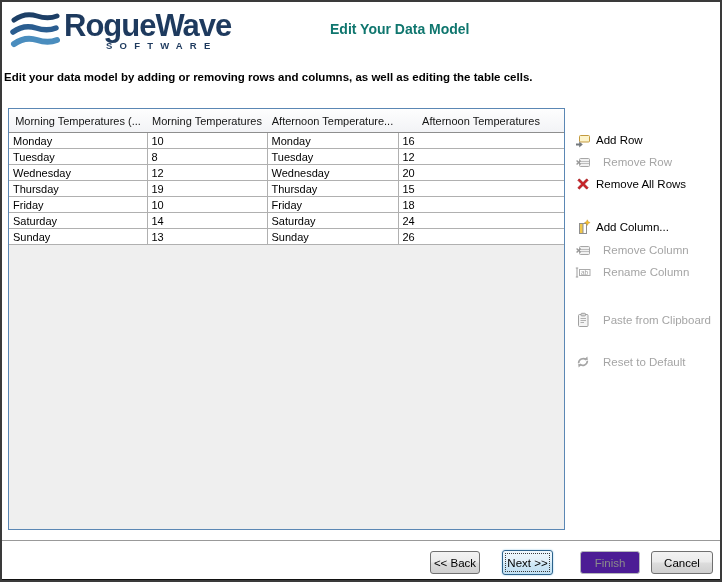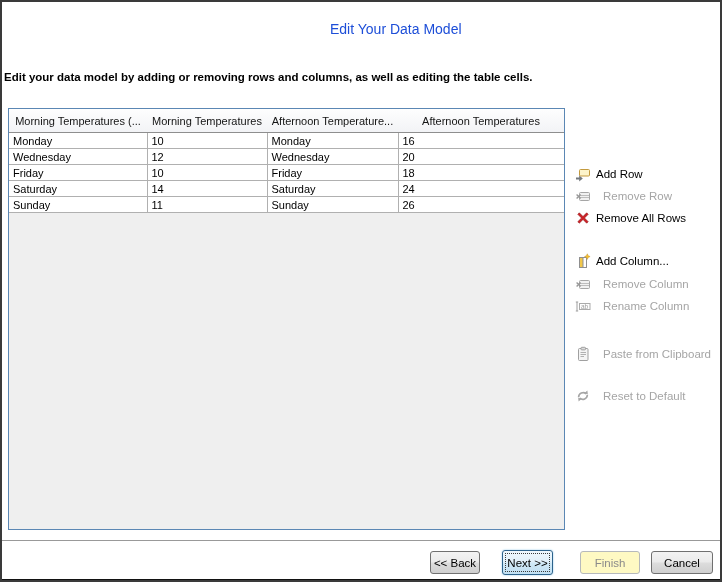--- a/index.html
+++ b/index.html
@@ -8,56 +8,67 @@
     font-family:"Liberation Sans",sans-serif;overflow:hidden;
     box-shadow:inset 0 0 0 2px #3a3a3a, inset 0 -3px 0 #121212;
   }
   
   .logo{position:absolute;left:10px;top:9px;display:flex;align-items:flex-start;}
   .logo-waves{width:50px;height:46px;margin-top:2px;}
   .brandcol{margin-left:4px;}
   .brand{font-size:31px;font-weight:bold;color:#1e3a5e;letter-spacing:-1px;line-height:34px;}
   .brandsub{font-size:9.5px;font-weight:bold;color:#1e3a5e;letter-spacing:7.2px;margin:-3px 0 0 42px;}
   
-  .title{position:absolute;left:330px;top:21px;font-size:14px;font-weight:normal;color:#1d4ed8;}
+  .title{position:absolute;left:330px;top:21px;font-size:14px;font-weight:bold;color:#0f766e;}
   .desc{position:absolute;left:4px;top:71px;font-size:11.5px;color:#000;font-weight:bold;}
   
   .tablewrap{position:absolute;left:8px;top:108px;width:555px;height:420px;border:1px solid #5b87b4;background:#efefef;overflow:hidden;}
   table{border-collapse:collapse;table-layout:fixed;width:555px;font-size:11px;}
   th{height:23px;font-weight:normal;text-align:center;color:#141414;
      background:linear-gradient(#fefefe,#f2f3f6);border-bottom:1px solid #8e8e8e;
      overflow:hidden;white-space:nowrap;padding:0 2px;}
   td{height:15px;background:#fff;border-right:1px solid #b0b0b0;border-bottom:1px solid #b0b0b0;
      padding:0 2px 0 4px;white-space:nowrap;overflow:hidden;color:#000;}
   td:last-child{border-right:none;}
   
   .action{position:absolute;left:575px;height:18px;display:flex;align-items:center;gap:5px;
-          font-size:11.5px;color:#000;cursor:default;white-space:nowrap;margin-top:34px;}
+          font-size:11.5px;color:#000;cursor:default;white-space:nowrap;}
   .action.disabled{color:#a5a5a5;gap:12px;}
   .aicon{width:16px;height:16px;display:inline-block;}
   .aicon svg{width:16px;height:16px;display:block;}
   
   .sep{position:absolute;left:2px;top:540px;width:718px;height:1px;background:#999;}
   .btn{position:absolute;top:551px;height:23px;font-family:"Liberation Sans",sans-serif;font-size:11.5px;
        border:1px solid #707070;border-radius:3px;color:#000;padding:0;
        background:linear-gradient(#f3f3f3,#ebebeb 45%,#dcdcdc 55%,#cfcfcf);}
-  .btn.disabled{border-color:#b6b9bc;background:#fef9c3;color:#8b8b8b;}
+  .btn.disabled{border-color:#b6b9bc;background:#4c1d95;color:#8b8b8b;}
   #btn-back{left:430px;width:50px;}
   #btn-next{left:502px;top:550px;width:51px;height:25px;border:1px solid #2c628b;
        background:linear-gradient(#eff8fd,#e2f1fa 45%,#cfe8f6 55%,#c0dff2);
        box-shadow:0 0 2px #8fc6e9;}
   #btn-next::after{content:"";position:absolute;left:2px;right:2px;top:2px;bottom:2px;border:1px dotted #3a3a3a;}
   #btn-finish{left:580px;width:60px;}
   #btn-cancel{left:651px;width:62px;}
 </style>
 </head>
 <body>
 
 <div id="win">
 
+  <div class="logo">
+    <svg class="logo-waves" viewBox="0 0 50 46">
+      <path d="M4 9 Q 15 1 27 5 Q 38 8.5 47 5" stroke="#1d3f66" stroke-width="5" fill="none" stroke-linecap="round"></path>
+      <path d="M3 21 Q 14 13 26 17 Q 37 20.5 46 17" stroke="#2a5d90" stroke-width="5.5" fill="none" stroke-linecap="round"></path>
+      <path d="M4 33 Q 15 25 27 29 Q 38 32.5 47 29" stroke="#4a8dbe" stroke-width="6" fill="none" stroke-linecap="round"></path>
+    </svg>
+    <div class="brandcol">
+      <div class="brand">RogueWave</div>
+      <div class="brandsub">SOFTWARE</div>
+    </div>
+  </div>
 
   <div class="title">Edit Your Data Model</div>
   <div class="desc">Edit your data model by adding or removing rows and columns, as well as editing the table cells.</div>
 
   <div class="tablewrap">
     <table>
       <colgroup>
           <col style="width:138px">
           <col style="width:120px">
           <col style="width:131px">
@@ -72,40 +83,52 @@
           </tr>
         </thead>
       <tbody>
           <tr>
             <td>Monday</td>
             <td>10</td>
             <td>Monday</td>
             <td>16</td>
           </tr>
           <tr>
+            <td>Tuesday</td>
+            <td>8</td>
+            <td>Tuesday</td>
+            <td>12</td>
+          </tr>
+          <tr>
             <td>Wednesday</td>
             <td>12</td>
             <td>Wednesday</td>
             <td>20</td>
           </tr>
           <tr>
+            <td>Thursday</td>
+            <td>19</td>
+            <td>Thursday</td>
+            <td>15</td>
+          </tr>
+          <tr>
             <td>Friday</td>
             <td>10</td>
             <td>Friday</td>
             <td>18</td>
           </tr>
           <tr>
             <td>Saturday</td>
             <td>14</td>
             <td>Saturday</td>
             <td>24</td>
           </tr>
           <tr>
             <td>Sunday</td>
-            <td>11</td>
+            <td>13</td>
             <td>Sunday</td>
             <td>26</td>
           </tr>
         </tbody>
     </table>
   </div>
 
   <div>
       <div class="action" style="top: 131px;">
         <span class="aicon">

